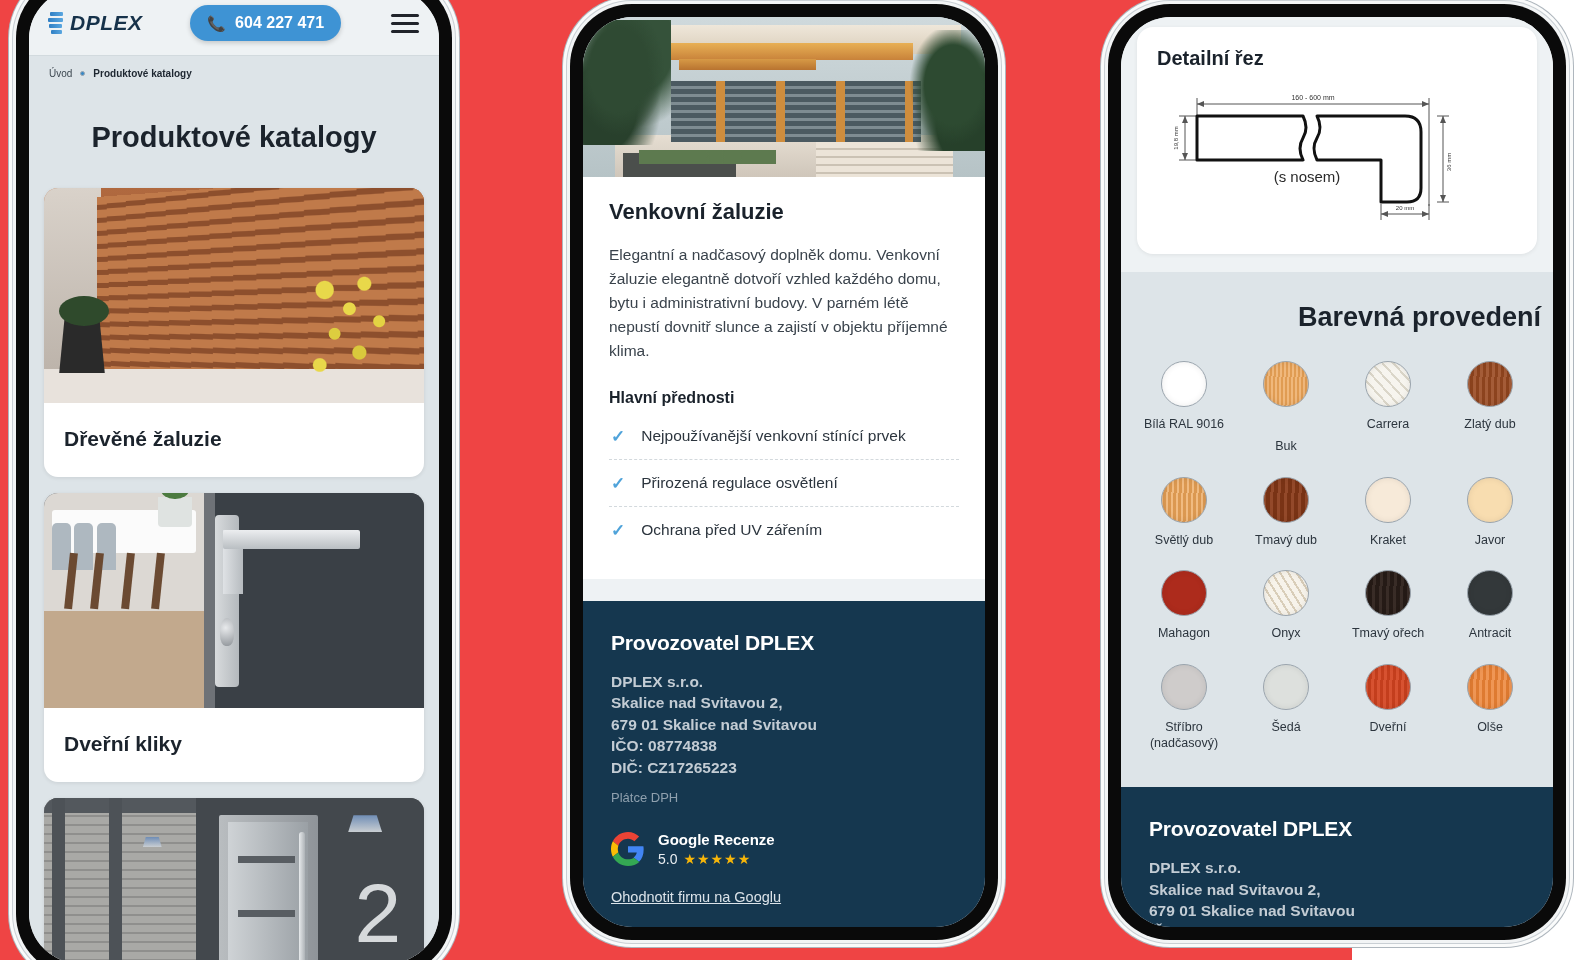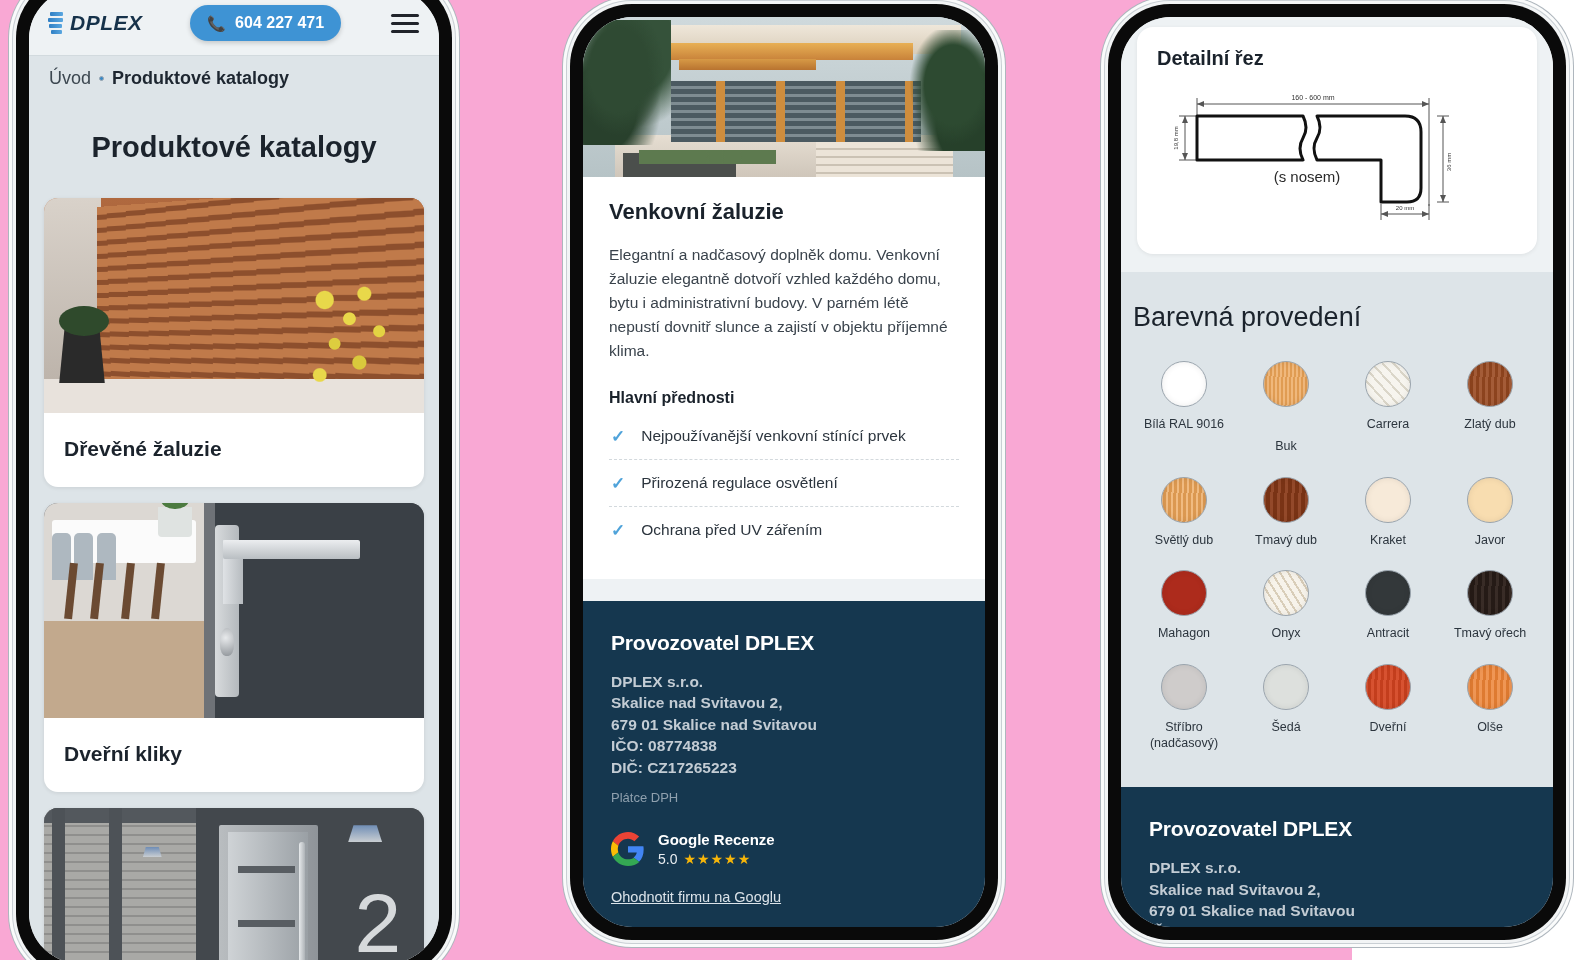--- a/index.html
+++ b/index.html
@@ -5,21 +5,21 @@
   * { box-sizing: border-box; margin: 0; padding: 0; }
   html, body {
     width: 1584px; height: 960px;
     background: #ffffff;
     font-family: "Liberation Sans", sans-serif;
     overflow: hidden;
   }
   .stage {
     position: relative;
     width: 1352px; height: 960px;
-    background: #f9a8d4;
+    background: #ef4444;
   }
 
   
   .phone {
     position: absolute;
     background: #0a0a0a;
     border-radius: 62px;
     padding: 13px;
     box-shadow: 0 0 0 3px #f2f4f5, 0 0 0 4px #c9cfd4, 0 0 0 7px #fafbfb, 0 0 0 8px #aeb6bd;
   }
@@ -64,21 +64,21 @@
     font-weight: 700; font-size: 16px;
     box-shadow: 0 2px 5px rgba(0,0,0,.18);
   }
   .phone-btn .ico { font-size: 15px; line-height:1; }
   .burger { display:flex; flex-direction:column; gap:5px; padding: 6px 2px; }
   .burger span { display:block; width: 28px; height: 3px; background:#20242a; border-radius:2px; }
 
   .breadcrumb {
     display:flex; align-items:center; gap:8px;
     padding: 12px 4px 14px 20px;
-    background:#dde4e8; font-size: 18px; color:#3c4750;
+    background:#dde4e8; font-size: 10px; color:#3c4750;
     border-top: 1px solid #d2dade;
   }
   .breadcrumb .dot { width:5px; height:5px; border-radius:50%; background:#3e93d4; display:inline-block;}
   .breadcrumb .cur { font-weight: 700; color:#1d2630; }
 
   .page-title {
     text-align:center; font-size: 29px; font-weight: 800;
     color:#1b232c; padding: 28px 10px 34px 10px; background:#dde4e8;
   }
 
@@ -204,21 +204,21 @@
   .stars { color:#f5b50a; letter-spacing: 1px; font-size: 14px; }
   .glink { display:inline-block; margin-top: 22px; font-size: 14.5px; color:#dbe3e9; text-decoration: underline; }
 
   
   .p3-top { background:#eef2f4; padding: 10px 16px 18px 16px; }
   .cut-card { background:#fff; border-radius: 16px; padding: 20px 20px 24px 20px; box-shadow: 0 1px 4px rgba(0,0,0,.07); }
   .cut-title { font-size: 20px; font-weight: 800; color:#1a222b; margin-bottom: 6px; }
   .cut-draw { width:100%; height: 150px; }
 
   .colors { background:#dde4e8; padding: 16px 12px 26px 12px; }
-  .colors h2 { text-align:left; font-size: 27px; font-weight: 400; color:#1b232c; padding: 14px 0 22px 0; }
+  .colors h2 { text-align:right; font-size: 27px; font-weight: 700; color:#1b232c; padding: 14px 0 22px 0; }
   .swatch-grid { display:grid; grid-template-columns: repeat(4,1fr); row-gap: 6px; }
   .swatch { display:flex; flex-direction:column; align-items:center; padding: 6px 2px 10px 2px; }
   .dot {
     width: 46px; height: 46px; border-radius: 50%;
     border: 1px solid #9aa4ad;
     box-shadow: inset 0 0 6px rgba(0,0,0,.08);
   }
   .swatch .nm { margin-top: 10px; font-size: 12.5px; color:#2c353e; text-align:center; line-height:1.25; }
 </style>
 </head>
@@ -483,26 +483,26 @@
               </div>
               <div class="swatch">
                 <div class="dot" style="background: rgb(173, 43, 28);"></div>
                 <div class="nm" style="white-space: pre-line;">Mahagon</div>
               </div>
               <div class="swatch">
                 <div class="dot" style="background: repeating-linear-gradient(58deg, rgba(190, 175, 150, 0.45) 0px, rgba(190, 175, 150, 0.45) 2px, rgba(255, 255, 255, 0.5) 2px, rgba(255, 255, 255, 0.5) 7px) rgb(239, 231, 214);"></div>
                 <div class="nm" style="white-space: pre-line;">Onyx</div>
               </div>
               <div class="swatch">
+                <div class="dot" style="background: repeating-linear-gradient(92deg, rgba(255, 255, 255, 0.05) 0px, rgba(255, 255, 255, 0.05) 3px, rgba(0, 0, 0, 0.2) 3px, rgba(0, 0, 0, 0.2) 7px) rgb(46, 33, 27);"></div>
+                <div class="nm" style="white-space: pre-line;">Tmavý ořech</div>
+              </div>
+              <div class="swatch">
                 <div class="dot" style="background: rgb(51, 56, 58);"></div>
                 <div class="nm" style="white-space: pre-line;">Antracit</div>
-              </div>
-              <div class="swatch">
-                <div class="dot" style="background: repeating-linear-gradient(92deg, rgba(255, 255, 255, 0.05) 0px, rgba(255, 255, 255, 0.05) 3px, rgba(0, 0, 0, 0.2) 3px, rgba(0, 0, 0, 0.2) 7px) rgb(46, 33, 27);"></div>
-                <div class="nm" style="white-space: pre-line;">Tmavý ořech</div>
               </div>
               <div class="swatch">
                 <div class="dot" style="background: rgb(207, 204, 203);"></div>
                 <div class="nm" style="white-space: pre-line;">Stříbro
 (nadčasový)</div>
               </div>
               <div class="swatch">
                 <div class="dot" style="background: rgb(221, 224, 221);"></div>
                 <div class="nm" style="white-space: pre-line;">Šedá</div>
               </div>

